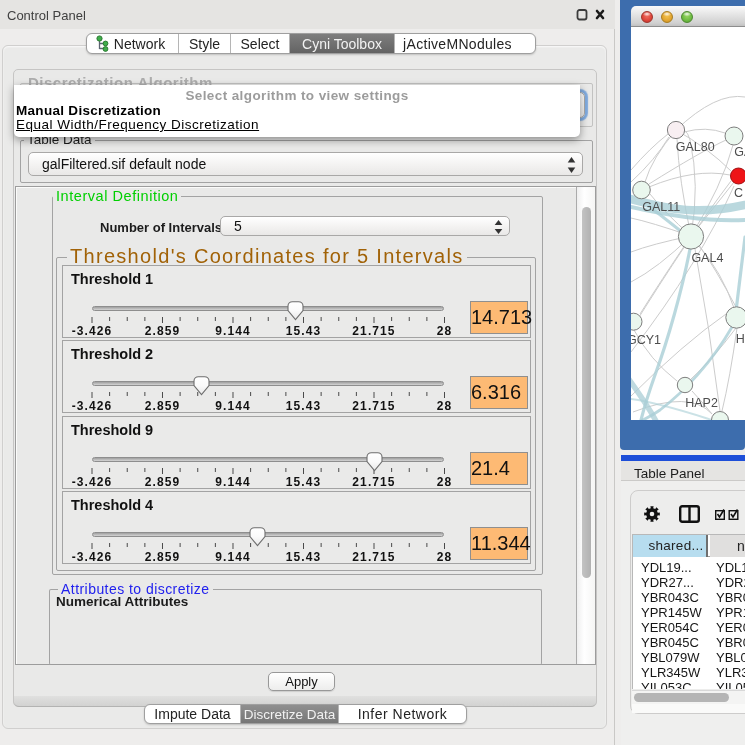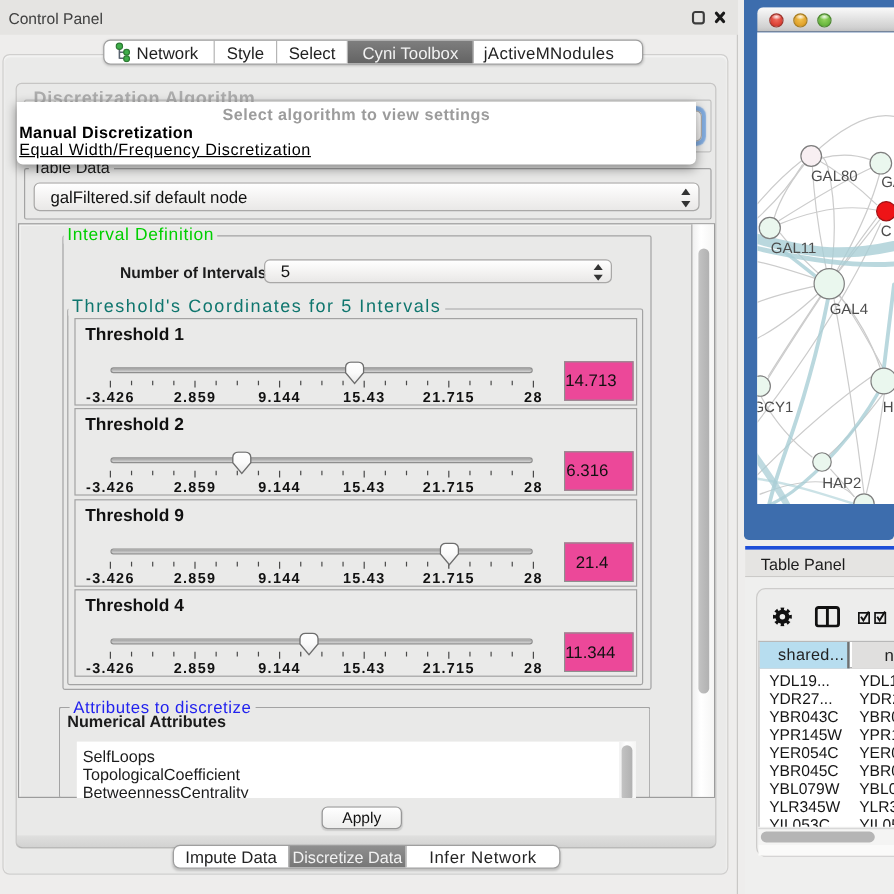--- a/index.html
+++ b/index.html
@@ -26,21 +26,21 @@
 .combo { position:absolute; background:linear-gradient(#ffffff,#f2f1f0 60%,#e9e8e7); border:1px solid #a9a8a7; border-radius:5px; }
 .combo .v { position:absolute; left:13px; top:3px; font-size:14px; color:#111; }
 .combo svg { position:absolute; }
 
 
 .tpanel { position:absolute; left:62px; width:469px; height:73px; border:1px solid #a3a3a3; background:#eaeae9; }
 .tpanel .name { position:absolute; left:8px; top:5px; font-weight:bold; font-size:14.5px; color:#111; }
 .track { position:absolute; left:29px; top:40px; width:352px; height:5px; background:linear-gradient(#9f9f9f,#d4d4d4); border:1px solid #8e8e8e; border-radius:3px; }
 .ticks { position:absolute; left:0; top:0; }
 .tlabel { position:absolute; top:57.5px; font-size:12px; font-weight:bold; letter-spacing:1.1px; color:#111; transform:translateX(-50%); }
-.vbox { position:absolute; left:407px; top:35px; width:58px; height:33px; background:#ec4899; border:1px solid #8f8f8f; font-size:14px; color:#111; text-align:right; line-height:31px; padding-right:20px; }
+.vbox { position:absolute; left:407px; top:35px; width:58px; height:33px; background:#fdba74; border:1px solid #8f8f8f; font-size:20px; color:#111; text-align:right; line-height:31px; padding-right:20px; }
 .thumb { position:absolute; top:35px; width:17px; height:19.5px; }
 
 
 .sbv { position:absolute; background:linear-gradient(90deg,#efefef,#ffffff 40%,#f5f5f4); }
 .sbthumb { position:absolute; background:linear-gradient(90deg,#c3c3c3,#b1b1b1); border-radius:5px; }
 
 
 #popup { left:14px; top:85px; width:566px; height:52px; background:#fff; border-radius:0 0 5px 5px; box-shadow:0 3px 9px rgba(0,0,0,.4); z-index:40; }
 #popup .hint { position:absolute; left:0; top:3px; width:100%; text-align:center; color:#9c9c9c; font-weight:bold; font-size:13.5px; letter-spacing:0.4px; }
 #popup .it1 { position:absolute; left:2px; top:18px; font-weight:bold; font-size:13.5px; letter-spacing:0.3px; color:#000; }
@@ -53,21 +53,21 @@
 .seg .sel { background:linear-gradient(#7e7e7e,#636363); color:#f2f2f2; border-left-color:#8a8a8a; }
 
 
 #applybtn { left:268px; top:672px; width:67px; height:19px; background:linear-gradient(#ffffff,#ededec); border:1px solid #989898; border-radius:5px; text-align:center; line-height:17px; font-size:13px; color:#111; box-shadow:0 1px 1px rgba(0,0,0,.12); z-index:5; }
 
 
 #bluewin { left:620px; top:0; width:125px; height:450px; background:#3d6dad; border-radius:0 0 4px 4px; }
 #macbar { left:631px; top:6px; width:114px; height:21px; background:linear-gradient(#fafafa,#d0d0d0 85%,#c2c2c2); border-radius:5px 0 0 0; border-bottom:1px solid #8d8d8d; }
 .light { position:absolute; top:11px; width:12px; height:12px; border-radius:50%; }
 #canvas { left:631px; top:27px; width:114px; height:393px; background:#fff; overflow:hidden; }
-#tpstrip { left:621px; top:455px; width:124px; height:26px; background:#e5e4e2; border-top:3px solid #1d4ed8; border-bottom:1px solid #cbcac8; }
+#tpstrip { left:621px; top:455px; width:124px; height:26px; background:#e5e4e2; border-top:6px solid #1d4ed8; border-bottom:1px solid #cbcac8; }
 #tpstrip .t { position:absolute; left:13px; top:5px; font-size:13.5px; }
 #rbot { left:621px; top:481px; width:124px; height:264px; background:#efefee; }
 #tablebox { left:630px; top:490px; width:130px; height:224px; background:#ededec; border:1px solid #cdcccb; border-radius:8px 0 0 8px; }
 
 
 #tbl { position:absolute; left:632px; top:534px; width:113px; height:155px; background:#fff; border-top:1px solid #b8b8b8; border-left:1px solid #b8b8b8; overflow:hidden; }
 #tblhead { position:absolute; left:0; top:0; height:22px; width:200px; border-bottom:1px solid #9b9b9b; }
 .hc1 { position:absolute; left:0; top:0; width:75px; height:22px; background:#b7ddef; border-right:2px solid #6f6f6f; text-align:center; line-height:22px; font-size:13.5px; letter-spacing:0.3px; padding-left:13px; color:#222; }
 .hc2 { position:absolute; left:77px; top:0; width:130px; height:22px; background:#e0dfde; line-height:22px; font-size:14px; color:#222; padding-left:27px; }
 .trow { position:absolute; left:0; width:200px; height:15px; font-size:13px; color:#161616; }
@@ -116,21 +116,21 @@
   <div class="abs" style="left:88px; top:220px; font-weight:bold; font-size:13px;padding-left:12px;">Number of Intervals</div>
   <div class="combo" style="left:220px; top:216px; width:290px; height:20px;">
     <span class="v" style="top:1px;">5</span>
     <svg style="right:6px; top:3px;" width="9" height="14" viewBox="0 0 9 14">
       <path d="M4.5 0 L8.3 5 H0.7 Z" fill="#333"></path>
       <path d="M4.5 14 L8.3 9 H0.7 Z" fill="#333"></path>
     </svg>
   </div>
 
   <div class="grp" style="left:56px; top:257px; width:480px; height:314px;"></div>
-  <div class="grptitle" style="left:57px; top:249px; color:#0f766e; font-size:15px; letter-spacing:1.3px;">Threshold's Coordinates for 5 Intervals</div>
+  <div class="grptitle" style="left:67px; top:249px; color:#a16207; font-size:20px; letter-spacing:1.3px;">Threshold's Coordinates for 5 Intervals</div>
 
   <div id="tp1" class="tpanel" style="top:265px;">
       <svg class="ticks" style="left:0;top:51px;" width="469" height="8" viewBox="0 0 469 8">
         <line x1="29" y1="0" x2="29" y2="6" stroke="#4a4a4a" stroke-width="1"></line>
         <line x1="46.62443915865843" y1="0" x2="46.62443915865843" y2="4" stroke="#4a4a4a" stroke-width="1"></line>
         <line x1="64.24887831731687" y1="0" x2="64.24887831731687" y2="4" stroke="#4a4a4a" stroke-width="1"></line>
         <line x1="81.8733174759753" y1="0" x2="81.8733174759753" y2="4" stroke="#4a4a4a" stroke-width="1"></line>
         <line x1="99.49775663463373" y1="0" x2="99.49775663463373" y2="6" stroke="#4a4a4a" stroke-width="1"></line>
         <line x1="117.12219579329216" y1="0" x2="117.12219579329216" y2="4" stroke="#4a4a4a" stroke-width="1"></line>
         <line x1="134.7466349519506" y1="0" x2="134.7466349519506" y2="4" stroke="#4a4a4a" stroke-width="1"></line>
@@ -298,27 +298,20 @@
           </linearGradient>
         </defs>
      <path d="M1,5 A4.4,4.4 0 0 1 5.4,0.7 H11.6 A4.4,4.4 0 0 1 16,5 V9.6 L8.5,18.6 L1,9.6 Z" fill="url(#gtp4)" stroke="#6e6e6e" stroke-width="1.1"></path>
       </svg>
       <div class="vbox">11.344</div>
     </div>
 
   <div class="grp" style="left:49px; top:589px; width:493px; height:76px; border-bottom:none;"></div>
   <div class="grptitle" style="left:58px; top:582px; color:#2222ee; font-size:14px; letter-spacing:0.45px;">Attributes to discretize</div>
   <div class="abs" style="left:56px; top:594px; font-weight:bold; font-size:13.5px;">Numerical Attributes</div>
-  <div class="abs" style="left:64px; top:618px; width:466px; height:47px; background:#fff; overflow:hidden;">
-    <div style="position:absolute; left:5px; top:5px; font-size:13.5px;">SelfLoops</div>
-    <div style="position:absolute; left:5px; top:20px; font-size:13.5px;">TopologicalCoefficient</div>
-    <div style="position:absolute; left:5px; top:35px; font-size:13.5px;">BetweennessCentrality</div>
-    <div class="sbv" style="right:0; top:0; width:14px; height:47px;"></div>
-    <div class="sbthumb" style="right:3px; top:3px; width:9px; height:47px;"></div>
-  </div>
 
   <div class="sbv abs" style="left:576px; top:187px; width:19px; height:477px; border-left:1px solid #ababab;"></div>
   <div class="sbthumb abs" style="left:582px; top:207px; width:9px; height:371px;"></div>
 
   <div class="abs" id="applybtn">Apply</div>
 
   <div class="abs" id="popup">
     <div class="hint">Select algorithm to view settings</div>
     <div class="it1">Manual Discretization</div>
     <div class="it2">Equal Width/Frequency Discretization</div>

